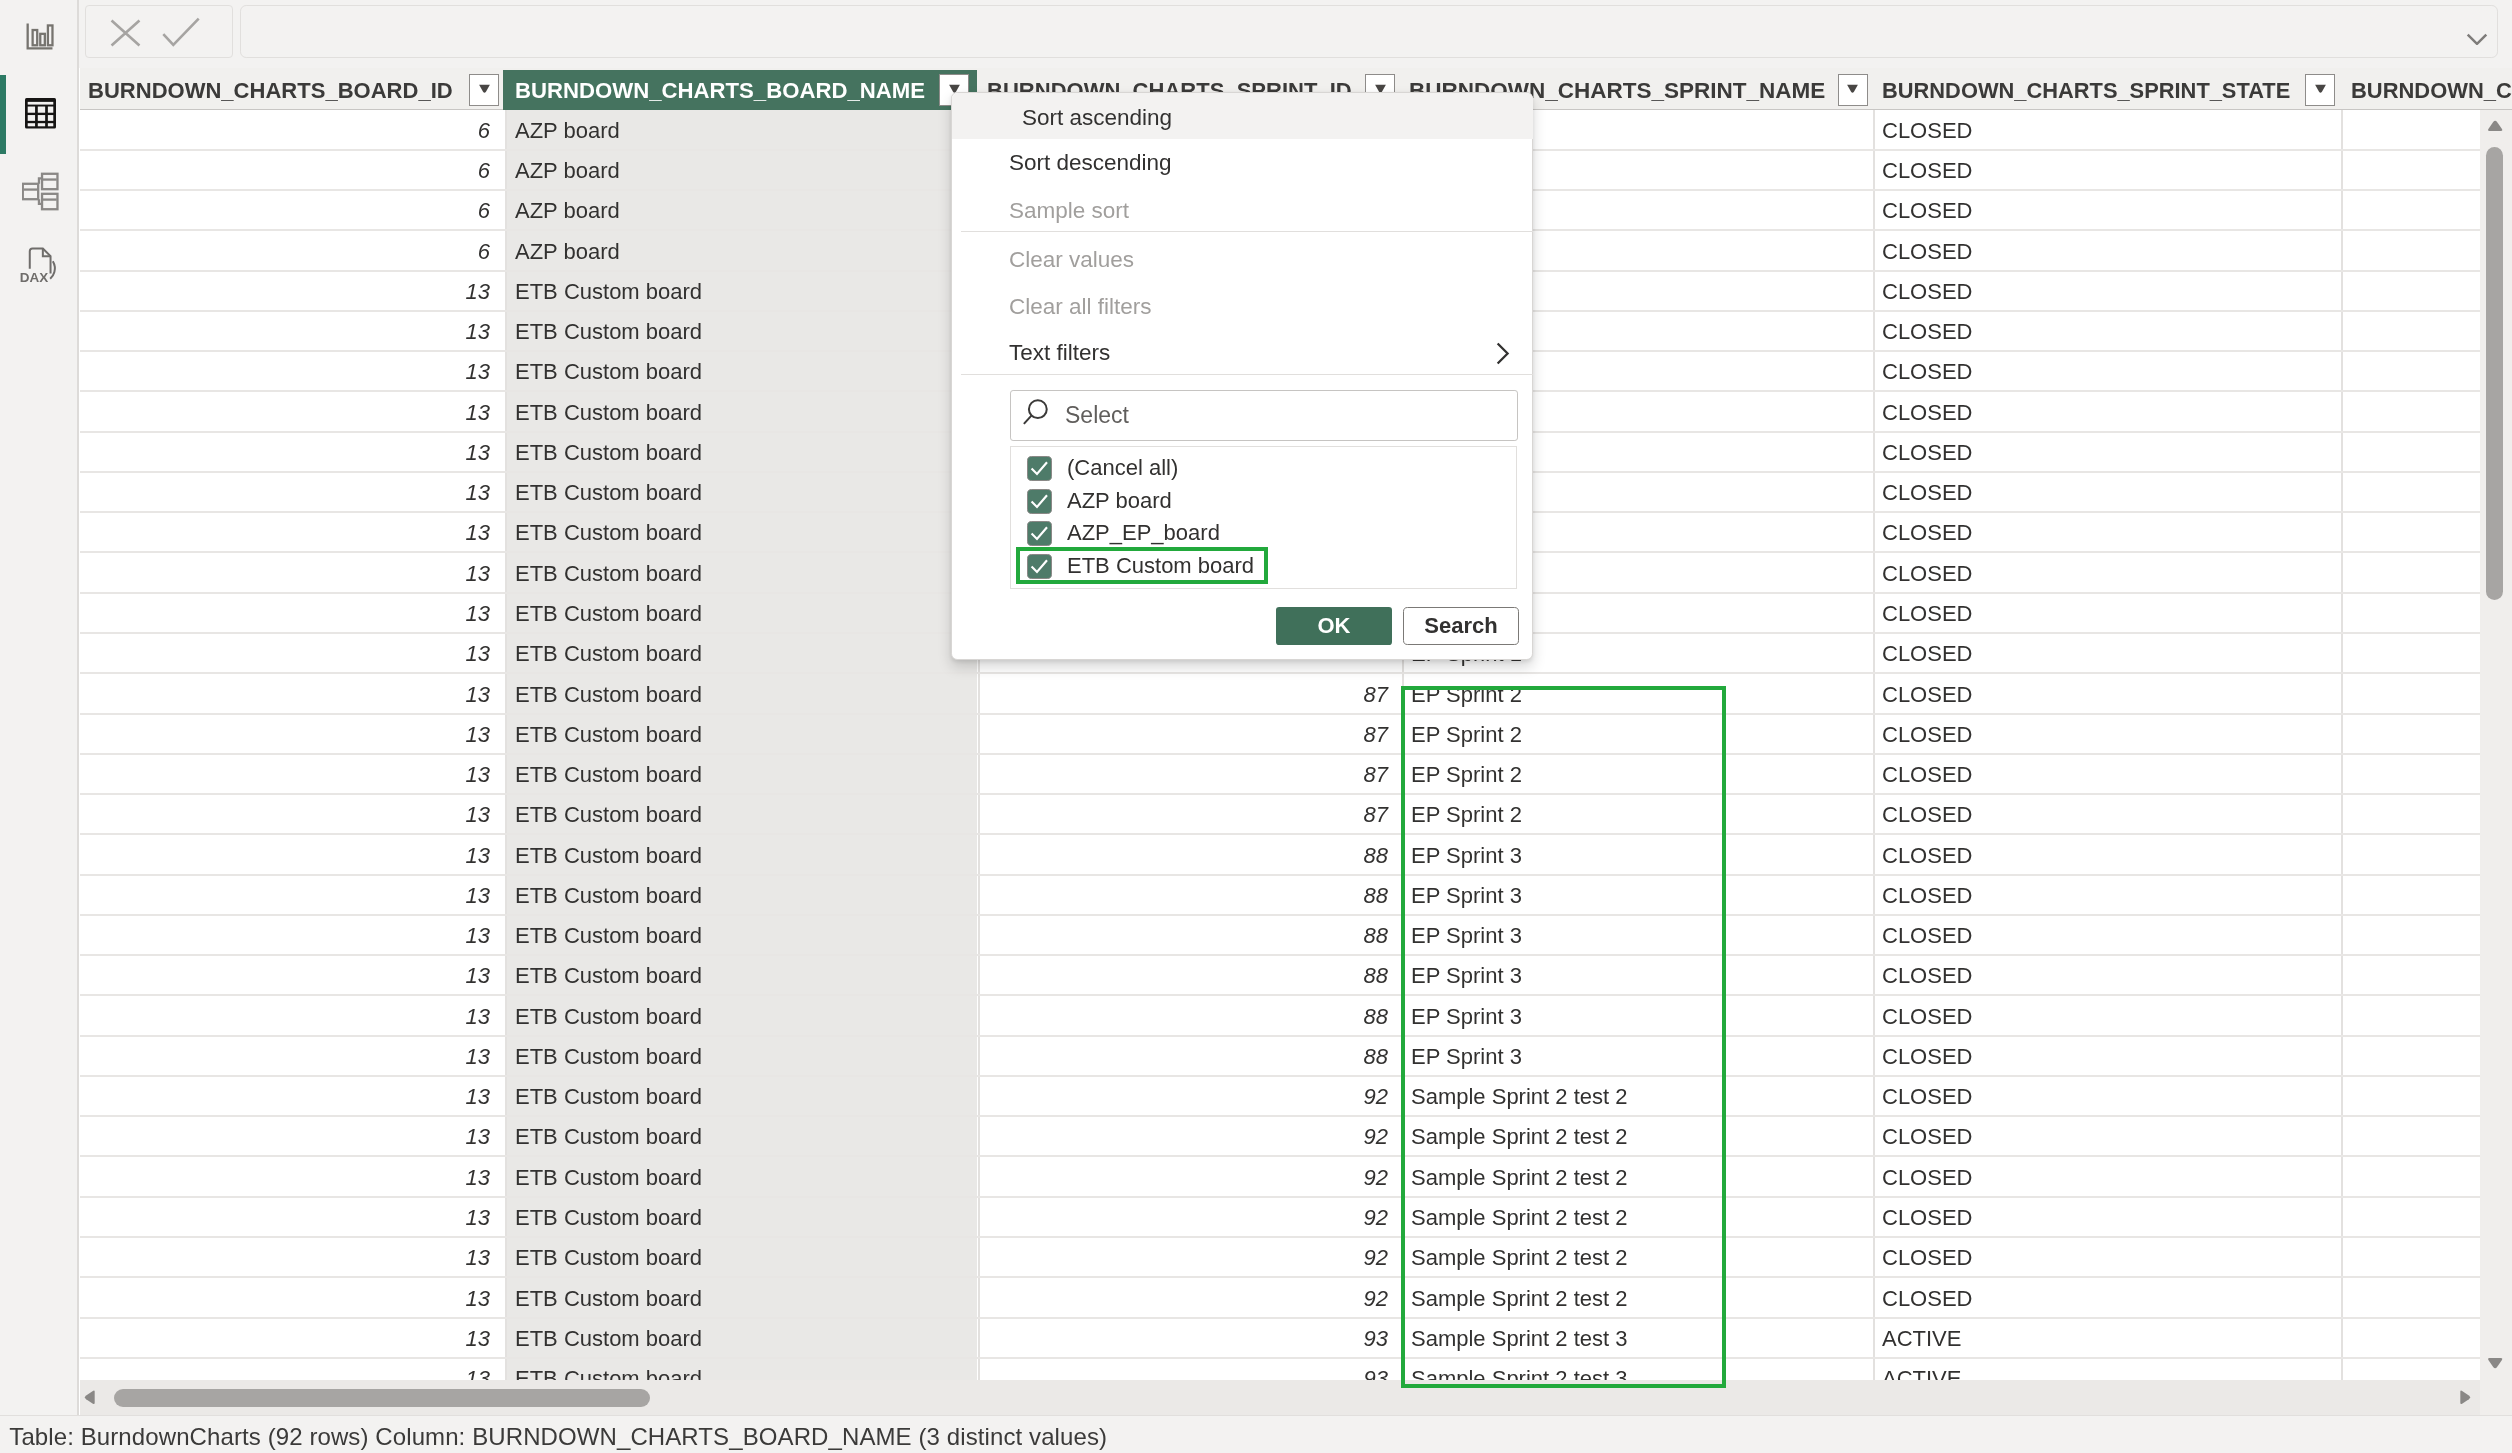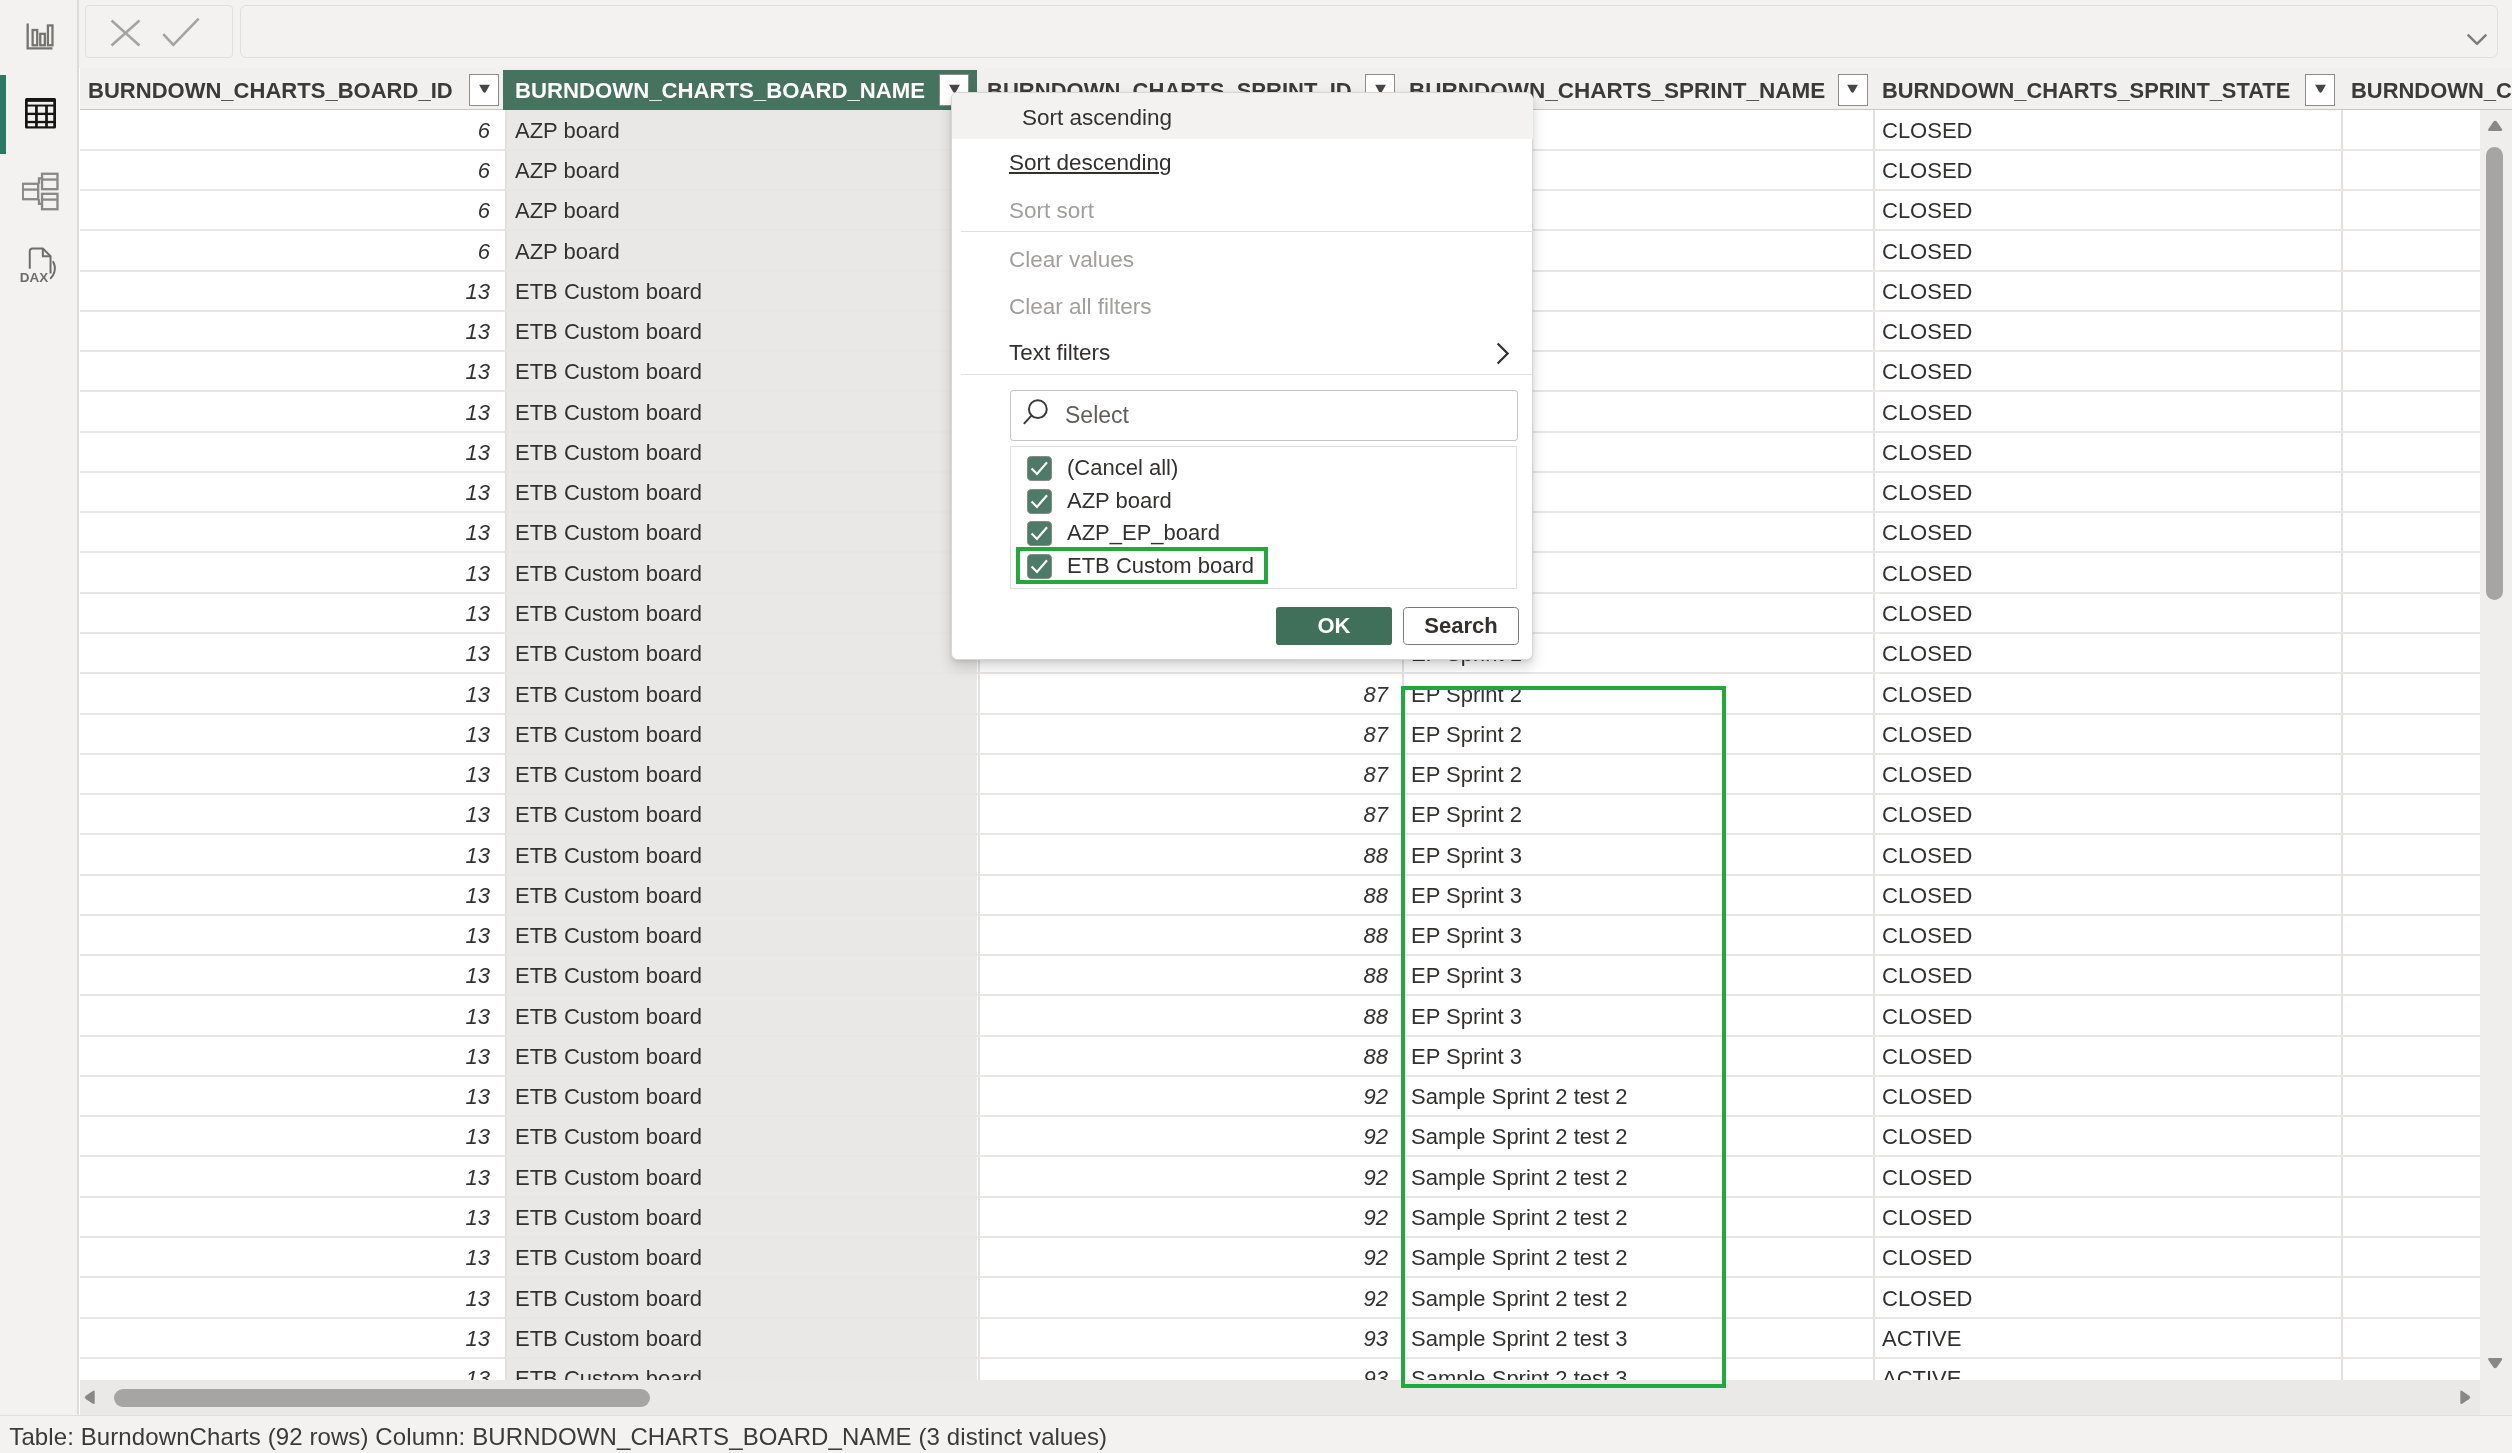--- a/index.html
+++ b/index.html
@@ -284,22 +284,22 @@
 <div class="a" style="left:114px;top:1389px;width:536px;height:18px;background:#a7a5a3;border-radius:9px;"></div>
 <svg class="a" style="left:2460px;top:1390px;" width="11" height="14.7" viewBox="0 0 17 24">
     <path d="M16 12 Q16 10.5 14 9 L3 1.5 Q0 0 0 3 L0 21 Q0 24 3 22.5 L14 15 Q16 13.5 16 12 Z" fill="#8a8886"></path>
   </svg>
 <div class="a" style="left:2480px;top:1380px;width:32px;height:35px;background:#f0eeec;"></div>
 <div class="a" style="left:0;top:1415px;width:2512px;height:39px;background:#f3f2f1;border-top:1.5px solid #e1dfdd;"></div>
 <div class="a" style="left:9.3px;top:1423px;font-size:24px;letter-spacing:0.1px;color:#3b3a39;">Table: BurndownCharts (92 rows) Column: BURNDOWN_CHARTS_BOARD_NAME (3 distinct values)</div>
 <div class="a" style="left:951px;top:92px;width:582px;height:568px;background:#fff;border:0.8px solid #d8d6d4;border-radius:6.2px;box-shadow:0 7px 14px rgba(0,0,0,0.16),0 1.5px 3.9px rgba(0,0,0,0.08);z-index:10;">
 <div class="a" style="left:0px;top:0px;width:581px;height:46px;background:#f3f2f1;border-radius:6.2px 6.2px 0 0;"></div>
 <div class="a mi" style="left:70px;top:12.4px;">Sort ascending</div>
-<div class="a mi" style="left:57px;top:57px;text-decoration:underline;">Sort descending</div>
-<div class="a mg" style="left:57px;top:105px;">Sort sort</div>
+<div class="a mi" style="left:57px;top:57px;">Sort descending</div>
+<div class="a mg" style="left:57px;top:105px;">Sample sort</div>
 <div class="a" style="left:9.3px;top:138px;width:572px;height:1.2px;background:#e1dfdd;"></div>
 <div class="a mg" style="left:57px;top:154px;">Clear values</div>
 <div class="a mg" style="left:57px;top:201px;">Clear all filters</div>
 <div class="a mi" style="left:57px;top:247px;">Text filters</div>
 <svg class="a" style="left:544px;top:249px;" width="14" height="23" viewBox="0 0 18 30">
       <path d="M2 2 L15 15 L2 28" stroke="#323130" stroke-width="3" fill="none"></path>
     </svg>
 <div class="a" style="left:9.3px;top:281px;width:572px;height:1.2px;background:#e1dfdd;"></div>
 <div class="a" style="left:58px;top:297px;width:508px;height:51px;border:1.2px solid #c6c4c2;border-radius:3.1px;background:#fff;"></div>
 <svg class="a" style="left:68px;top:303px;" width="31" height="31" viewBox="0 0 40 40">

